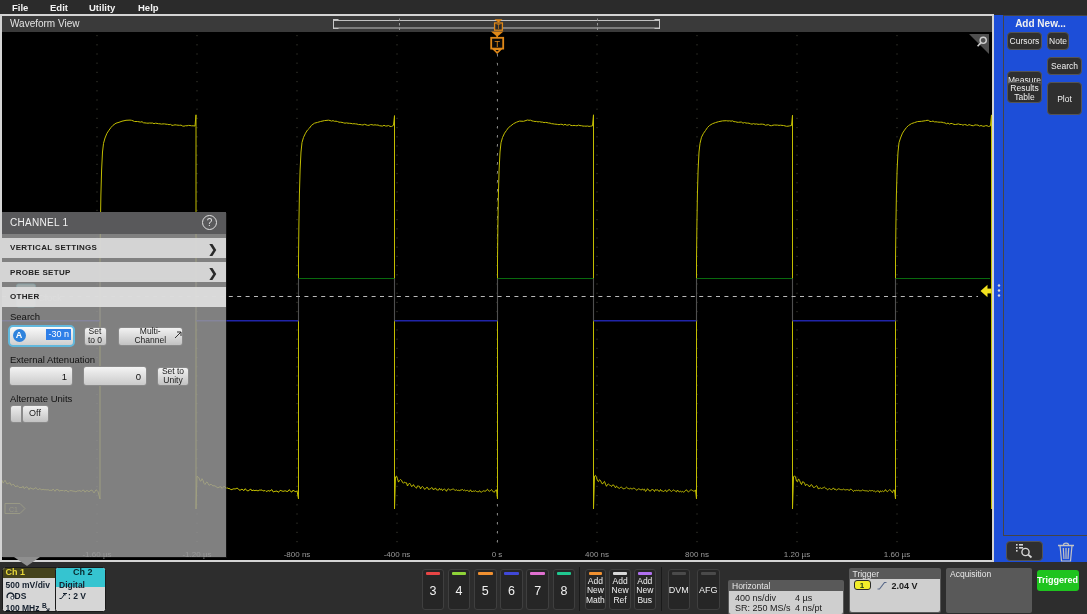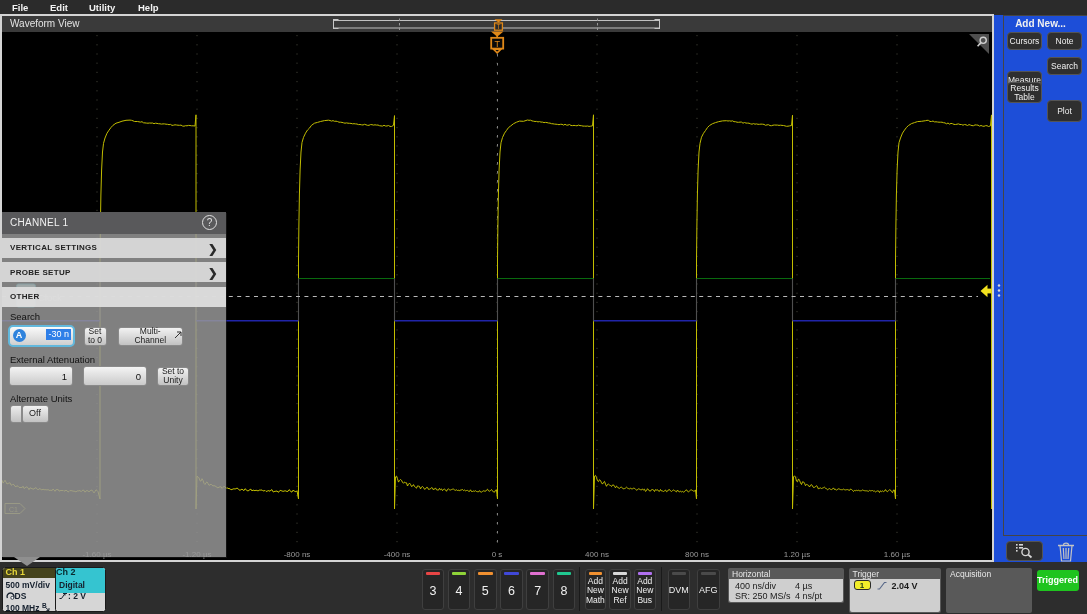--- a/index.html
+++ b/index.html
@@ -124,25 +124,25 @@
 <div class="abs" style="left:7.5px;top:192.5px;width:12px;height:18px;background:linear-gradient(#ededed,#c2c2c2);border:1px solid #8a8a8a;border-radius:3px 0 0 3px"></div>
 <div class="lbtn" style="left:19.5px;top:192.5px;width:27px;height:18px;font-size:9px">Off</div>
 </div>
 <svg class="abs" style="left:14px;top:556.5px;z-index:6" width="26" height="9">
     <polygon points="0,0 26,0 13,9" fill="#8f8f8f"></polygon>
   </svg>
 <div class="abs" style="left:994px;top:15px;width:93px;height:547px;background:#1d4ed8">
 <div class="abs" style="left:9px;top:0;width:84px;height:521px;border-left:1px solid #454545;border-top:1px solid #454545;border-bottom:1px solid #454545"></div>
 <span class="abs" style="left:0;top:3px;width:93px;text-align:center;font-size:10px;font-weight:bold;color:#f0f0f0">Add New...</span>
 <div class="btn" style="left:13px;top:17px;width:35px;height:17.5px">Cursors</div>
-<div class="btn" style="left:53px;top:17px;width:35px;height:17.5px">Note</div>
+<div class="btn" style="left:53px;top:17px;width:22px;height:17.5px">Note</div>
 <div class="btn" style="left:13px;top:56px;width:35px;height:17.5px">Measure</div>
 <div class="btn" style="left:53px;top:42px;width:35px;height:17.5px">Search</div>
 <div class="btn" style="left:13px;top:67px;width:35px;height:21px;line-height:1.05">Results<br>Table</div>
-<div class="btn" style="left:53px;top:85px;width:35px;height:22px">Plot</div>
+<div class="btn" style="left:53px;top:67px;width:35px;height:33px">Plot</div>
 <svg class="abs" style="left:3px;top:269px" width="4" height="13">
       <circle cx="2" cy="1.5" r="1.2" fill="#d8d8d8"></circle>
       <circle cx="2" cy="6.5" r="1.2" fill="#d8d8d8"></circle>
       <circle cx="2" cy="11.5" r="1.2" fill="#d8d8d8"></circle>
     </svg>
 <div class="btn" style="left:12px;top:526px;width:37px;height:20px">
 <svg width="26" height="16">
 <g fill="#d8d8d8">
           <rect x="4" y="1" width="1.6" height="1.6"></rect>
           <rect x="7" y="1" width="4" height="1.6"></rect>
@@ -172,21 +172,21 @@
 <div class="abs" style="left:3px;top:23px;font-size:8.5px;color:#15202e;font-weight:bold"><svg width="9" height="9" style="vertical-align:-1px">
           <path d="M1.5 7 A3.4 3.4 0 1 1 7.5 7" fill="none" stroke="#15202e" stroke-width="1.3"></path>
           <circle cx="6.3" cy="6.8" r="1.5" fill="#fff" stroke="#15202e" stroke-width="0.8"></circle>
         </svg>DS</div>
 <div class="abs" style="left:3px;top:34px;font-size:8.5px;color:#15202e;font-weight:bold">100 MHz <svg width="8" height="9" style="vertical-align:0">
           <text x="0" y="6" font-size="6.5" fill="#15202e">B</text>
           <path d="M4 6 l3 2.5 M7 8.5 l-2.5 0 M7 8.5 l0 -2.5" stroke="#15202e" stroke-width="0.9"></path>
         </svg></div>
 </div>
 <div class="abs" style="left:55px;top:5px;width:51px;height:45px;background:#d6d6d6;border-radius:2.5px;border:1px solid #1a1a1a">
-<div class="abs" style="left:0;top:0;right:0;height:25px;background:#35c4d0;border-radius:2px 2px 0 0;color:#082a2e;font-size:9px;font-weight:bold;padding-left:0;line-height:9.5px">Ch 2</div>
+<div class="abs" style="left:0;top:0;right:0;height:19px;background:#35c4d0;border-radius:2px 2px 0 0;color:#082a2e;font-size:9px;font-weight:bold;padding-left:17px;line-height:9.5px">Ch 2</div>
 <div class="abs" style="left:3px;top:12px;font-size:8.5px;color:#15202e;font-weight:bold">Digital</div>
 <div class="abs" style="left:3px;top:23px;font-size:8.5px;color:#15202e;font-weight:bold"><svg width="9" height="9" style="vertical-align:-1px">
           <path d="M0.5 7.5 h2 l3.5 -5 h2 M4 2.5 l2 0 M6 2.5 l0 2" stroke="#15202e" stroke-width="1" fill="none"></path>
         </svg>: 2 V</div>
 </div>
 <div class="chbtn" style="left:421.5px;top:6.5px;width:22.8px;height:41.5px;font-size:12.5px">
       <div class="stripe" style="background:#e84545"></div>
       <div style="margin-top:14px">3</div>
     </div>
 <div class="chbtn" style="left:447.7px;top:6.5px;width:22.8px;height:41.5px;font-size:12.5px">
@@ -226,21 +226,21 @@
 
 <div class="abs" style="left:661px;top:5px;width:1px;height:44px;background:#1a1a1a"></div>
 <div class="chbtn" style="left:667.5px;top:6.5px;width:22.5px;height:41.5px;font-size:9px">
       <div class="stripe" style="background:#4a4a4a"></div>
       <div style="margin-top:15px">DVM</div>
     </div>
 <div class="chbtn" style="left:697px;top:6.5px;width:22.5px;height:41.5px;font-size:9px">
       <div class="stripe" style="background:#4a4a4a"></div>
       <div style="margin-top:15px">AFG</div>
     </div>
-<div class="ibox" style="left:728px;top:6px;width:115.5px;height:35px">
+<div class="ibox" style="left:728px;top:18px;width:115.5px;height:35px">
 <div class="ihead">Horizontal</div>
 <div class="ibody">
 <span class="abs" style="left:6px;top:2px">400 ns/div</span>
         <span class="abs" style="left:66px;top:2px">4 µs</span>
 <span class="abs" style="left:6px;top:12.5px">SR: 250 MS/s</span>
         <span class="abs" style="left:66px;top:12.5px">4 ns/pt</span>
 <span class="abs" style="left:6px;top:23px">RL: 1 kpts</span>
 <svg class="abs" style="left:66px;top:24.5px" width="7" height="9">
           <polygon points="0,0 7,0 7,5 3.5,8.5 0,5" fill="#e87d00"></polygon>
           <text x="3.5" y="6" font-size="6" font-weight="bold" fill="#222" text-anchor="middle">U</text>

